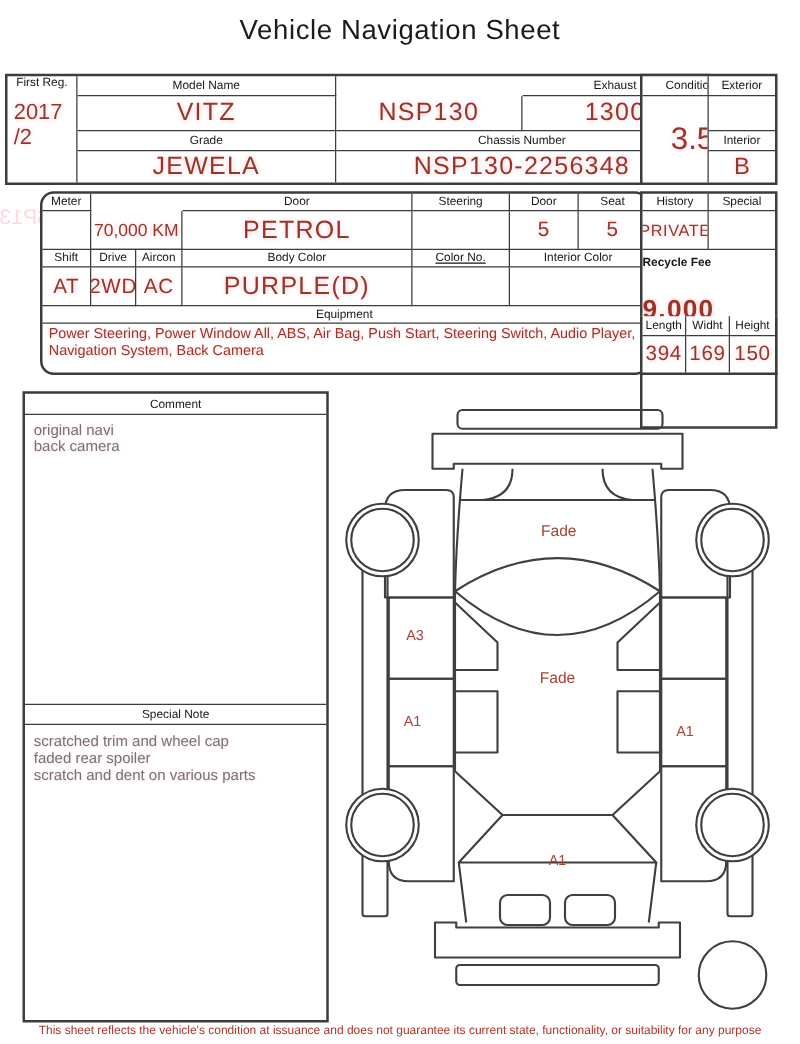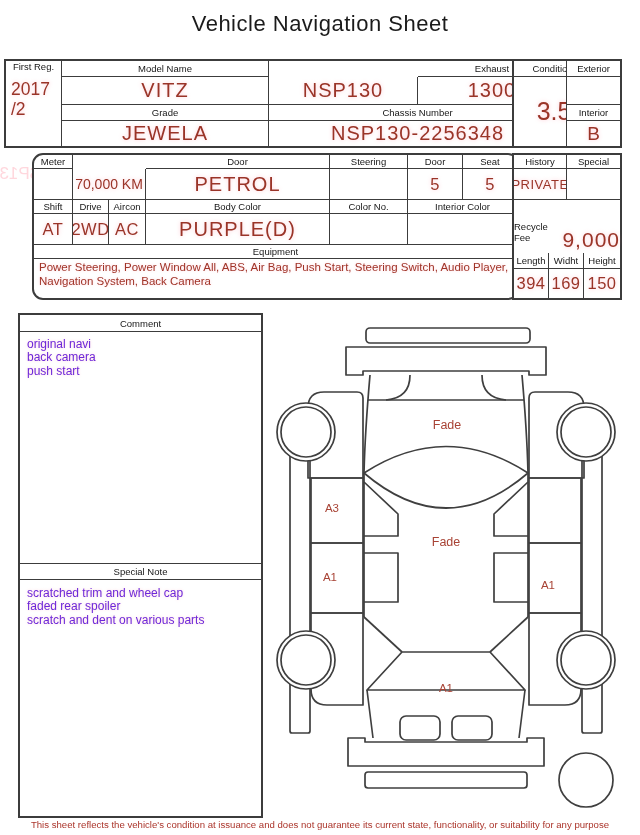--- a/index.html
+++ b/index.html
@@ -18,30 +18,30 @@
   .v17{font-size:16.5px;letter-spacing:.5px;}
   .v14{font-size:14px;}
   .v13{font-size:13px;letter-spacing:.5px;}
   .v24{font-size:25px;}
   .v18{font-size:19px;}
   .colflex{flex-direction:column;justify-content:flex-start;}
   .frval{font-size:17.5px;color:#9a3428;text-shadow:0 0 4px rgba(255,145,165,.45);
          align-self:stretch;padding-left:5px;line-height:1.12;margin-top:8px;}
   .equip{align-items:flex-start;justify-content:flex-start;padding:2px 5px;
          font-size:11.5px;line-height:1.2;color:#a03428;text-shadow:0 0 3px rgba(255,150,170,.4);}
-  .recycle-box{display:flex;flex-direction:row;align-items:center;box-sizing:border-box;}
+  .recycle-box{display:flex;flex-direction:column;align-items:flex-start;box-sizing:border-box;font-weight:bold;}
   .recycle-lbl{font-size:9.5px;color:#161616;margin-top:5px;}
   .recycle-val{font-size:21px;margin-top:20px;letter-spacing:1px;}
   
   .cbox{position:absolute;left:18px;top:313px;width:245px;height:505px;
         border:2px solid #3c3c3c;box-sizing:border-box;background:#fff;}
   .band{position:absolute;left:0;width:100%;height:17px;display:flex;align-items:center;
         justify-content:center;font-size:9.5px;color:#161616;box-sizing:border-box;}
   .notes{position:absolute;left:0;width:100%;padding:5px 7px;box-sizing:border-box;
-         font-size:12px;line-height:1.12;color:#6d28d9;text-shadow:0 0 3px rgba(255,150,170,.4);}
+         font-size:12px;line-height:1.12;color:#737373;text-shadow:0 0 3px rgba(255,150,170,.4);}
   .footer{position:absolute;top:819px;left:0;width:100%;text-align:center;
           font-size:9.6px;color:#ab352b;}
   .wm{position:absolute;transform:scaleX(-1);white-space:nowrap;pointer-events:none;}
   svg text{font-family:"Liberation Sans",sans-serif;}
 </style>
 </head>
 <body>
 
 <div class="page">
 
@@ -99,35 +99,35 @@
     <div class="cell val v14 br bb" style="grid-area:2/2/3/4;">70,000 KM</div>
     <div class="cell val v20 br bb" style="grid-area:2/4/3/5;">PETROL</div>
     <div class="cell val br bb" style="grid-area:2/5/3/6;"></div>
     <div class="cell val v17 br bb" style="grid-area:2/6/3/7;">5</div>
     <div class="cell val v17 bb" style="grid-area:2/7/3/8;">5</div>
 
     <div class="cell hdr br bb" style="grid-area:3/1/4/2;">Shift</div>
     <div class="cell hdr br bb" style="grid-area:3/2/4/3;">Drive</div>
     <div class="cell hdr br bb" style="grid-area:3/3/4/4;">Aircon</div>
     <div class="cell hdr br bb" style="grid-area:3/4/4/5;">Body Color</div>
-    <div class="cell hdr br bb" style="grid-area:3/5/4/6;">Color No.</div>
+    <div class="cell hdr br bb" style="grid-area:3/5/4/6;text-decoration:underline;">Color No.</div>
     <div class="cell hdr bb" style="grid-area:3/6/4/8;">Interior Color</div>
 
     <div class="cell val v17 br bb" style="grid-area:4/1/5/2;">AT</div>
     <div class="cell val v17 br bb" style="grid-area:4/2/5/3;">2WD</div>
     <div class="cell val v17 br bb" style="grid-area:4/3/5/4;">AC</div>
     <div class="cell val v20 br bb" style="grid-area:4/4/5/5;">PURPLE(D)</div>
     <div class="cell val br bb" style="grid-area:4/5/5/6;"></div>
     <div class="cell val bb" style="grid-area:4/6/5/8;"></div>
 
     <div class="cell hdr bb" style="grid-area:5/1/6/8;">Equipment</div>
     <div class="cell equip" style="grid-area:6/1/7/8;">Power Steering, Power Window  All, ABS, Air Bag, Push Start, Steering Switch, Audio Player, Navigation System, Back Camera</div>
   </div>
 
-  <div class="tbl" style="left:512px;top:153px;width:110px;height:147px;
+  <div class="tbl" style="left:512px;top:153px;width:110px;height:190px;
               grid-template-columns:53px 1fr 0px;
               grid-template-rows:14px 31px 60px 16px 1fr;">
     <div class="cell hdr br bb" style="grid-area:1/1/2/2;">History</div>
     <div class="cell hdr bb" style="grid-area:1/2/2/4;">Special</div>
     <div class="cell val v13 br bb" style="grid-area:2/1/3/2;">PRIVATE</div>
     <div class="cell val bb" style="grid-area:2/2/3/4;"></div>
     <div class="recycle-box bb" style="grid-area:3/1/4/4;">
       <div class="recycle-lbl">Recycle Fee</div>
       <div class="val recycle-val">9,000</div>
     </div>
@@ -140,21 +140,20 @@
     <div class="cell val v17 br">394</div>
     <div class="cell val v17 br">169</div>
     <div class="cell val v17">150</div>
   </div>
 
   <div class="cbox">
     <div class="band" style="top:0;border-bottom:1.5px solid #3c3c3c;">Comment</div>
     <div class="notes" style="top:18px;">
       <div>original navi</div>
       <div>back camera</div>
-      <div>push start</div>
     </div>
     <div class="band" style="top:248px;border-top:1.5px solid #3c3c3c;border-bottom:1.5px solid #3c3c3c;">Special Note</div>
     <div class="notes" style="top:267px;">
       <div>scratched trim and wheel cap</div>
       <div>faded rear spoiler</div>
       <div>scratch and dent on various parts</div>
     </div>
   </div>
 
   <svg style="position:absolute;left:266px;top:312px;" width="372" height="500" viewBox="0 0 372 500">

